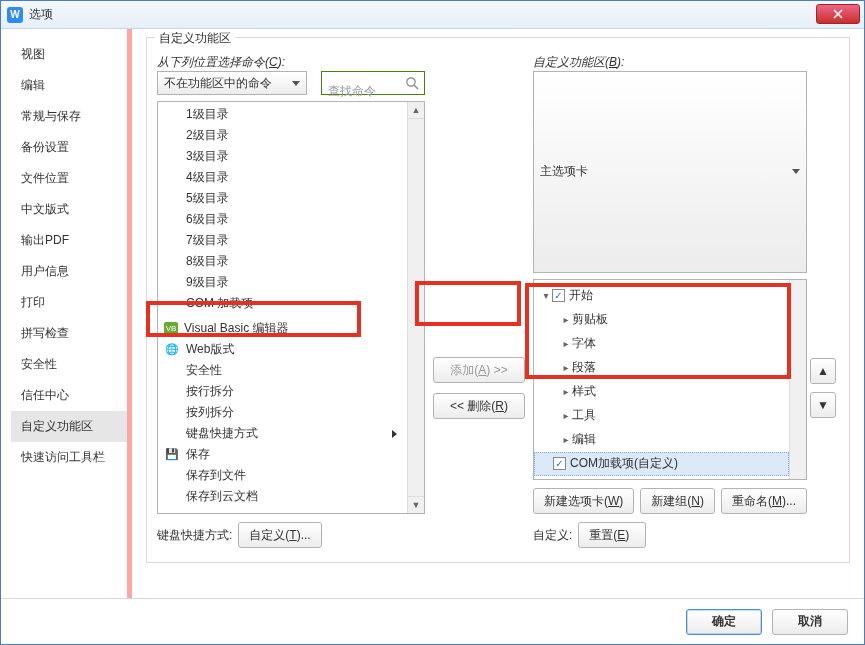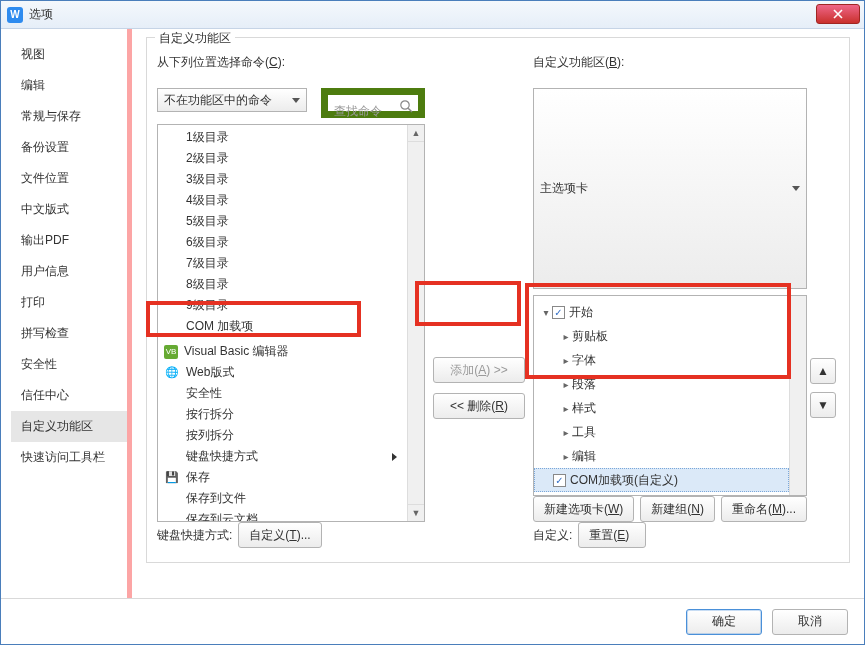--- a/index.html
+++ b/index.html
@@ -15,47 +15,47 @@
   .sidebar-item.active { background:#e6e6e6;}
   .content { flex:1; padding:8px 14px 0 14px; position:relative; display:flex; flex-direction:column;}
   .group { border:1px solid #d9d9d9; padding:10px 10px 14px 10px; position:relative; flex:0 0 auto;}
   .group-title { position:absolute; top:-8px; left:8px; background:#fff; padding:0 4px; font-size:12px;}
   .columns { display:flex; gap:0; height:500px;}
   .col { display:flex; flex-direction:column; }
   .col.left { width:268px; }
   .col.mid { width:108px; align-items:center; justify-content:center; gap:10px; padding-top:180px;}
   .col.right { flex:1; }
   .colside { width:32px; display:flex; flex-direction:column; gap:8px; align-items:center; justify-content:center; padding-top:180px;}
-  .lbl { margin:6px 0 17px 0; }
+  .lbl { margin:6px 0 0 0;font-style:italic; }
   .row { display:flex; gap:14px; }
   .dropdown { height:24px; border:1px solid #b3b3b3; background:linear-gradient(#fff,#ececec); display:flex; align-items:center; padding:0 6px; position:relative; flex:1;}
   .dropdown .caret { margin-left:auto; width:0;height:0;border-left:4px solid transparent;border-right:4px solid transparent;border-top:5px solid #555;}
-  .searchbox { height:24px; border:7px solid #4d7c0f; background:#fff; display:flex; align-items:center; padding:16px 22px 0 6px; position:relative; width:110px; color:#999;}
+  .searchbox { height:24px; border:1px solid #4d7c0f; background:#fff; display:flex; align-items:center; padding:16px 22px 0 6px; position:relative; width:110px; color:#999;}
   .searchbox .mag { position:absolute; right:5px; top:4px; width:14px;height:14px;}
   .listbox { border:1px solid #b3b3b3; background:#fff; flex:1; overflow:hidden; margin-top:6px; position:relative;}
   .listbox .scroll { position:absolute; right:0;top:0;bottom:0;width:17px;background:#f0f0f0;border-left:1px solid #ddd;}
   .listbox .scroll .arrow { height:17px; display:flex;align-items:center;justify-content:center;font-size:9px;color:#666;border-bottom:1px solid #ddd;}
   .listbox .scroll .arrow.bot{border-top:1px solid #ddd;border-bottom:none;position:absolute;bottom:0;left:0;right:0;}
   .list-inner{ position:absolute;left:0;right:17px;top:0;bottom:0; padding:2px 0;}
   .cmd { display:flex; align-items:center; gap:6px; padding:2px 6px; height:21px; cursor:pointer; position:relative;text-align:center;}
   .cmd .ico { width:16px;height:16px; display:flex;align-items:center;justify-content:center; font-size:11px;}
   .cmd .submark { margin-left:auto; width:0;height:0;border-top:4px solid transparent;border-bottom:4px solid transparent;border-left:5px solid #333; margin-right:4px;}
   .btn { height:26px; border:1px solid #b3b3b3; background:linear-gradient(#fff,#ececec); border-radius:3px; padding:0 10px; display:inline-flex; align-items:center; justify-content:center; cursor:pointer; font-size:12px; color:#333; white-space:nowrap;}
   .btn.disabled { color:#9a9a9a; }
   .sqbtn { width:26px;height:26px; padding:0; }
-  .bottom-row { display:flex; align-items:center; gap:6px; }
+  .bottom-row { display:flex; align-items:center; gap:6px; margin-top:8px;}
   .tree { border:1px solid #b3b3b3; background:#fff; flex:1; margin-top:6px; position:relative; overflow:hidden;}
   .tree .scroll { position:absolute; right:0;top:0;bottom:0;width:17px;background:#f0f0f0;border-left:1px solid #ddd;}
   .tree-inner{position:absolute;left:0;right:17px;top:0;bottom:0;padding:4px 0;}
   .node { display:flex; align-items:center; height:24px; padding-right:4px; position:relative;}
   .node .tw { display:inline-block; width:12px; text-align:center; color:#666; font-size:10px;}
   .node .cb { width:13px;height:13px;border:1px solid #888;background:#fff;display:inline-flex;align-items:center;justify-content:center;margin-right:4px;font-size:10px;color:#3570c6;}
   .node.sel { background:#dbe9f8; border:1px dotted #7aa7d9; }
   .pad0{padding-left:6px;} .pad1{padding-left:26px;}
-  .footer { height:46px; border-top:1px solid #d9d9d9; display:flex; align-items:center; justify-content:flex-end; gap:10px; padding:8px 16px;}
+  .footer { height:46px; border-top:1px solid #d9d9d9; display:flex; align-items:center; justify-content:flex-end; gap:10px; padding:8px 16px;font-weight:bold;}
   .footer .btn{ width:76px; }
   .footer .btn.primary{ border-color:#4a90d9; box-shadow:0 0 0 1px rgba(74,144,217,.3) inset;}
   .redbox{ position:absolute; border:4px solid #e53122; pointer-events:none; z-index:50;}
   u.acc{ text-decoration:underline; }
 </style>
 </head>
 <body>
 
 <div class="dialog">
 

